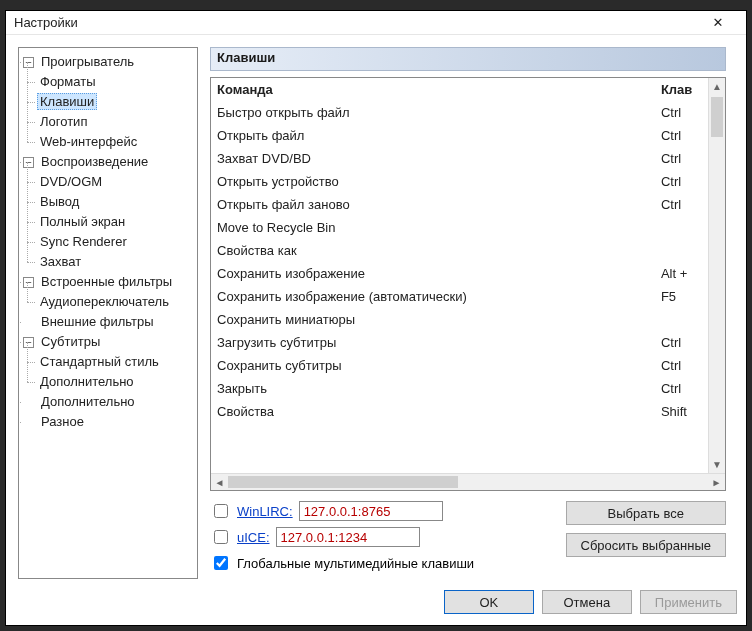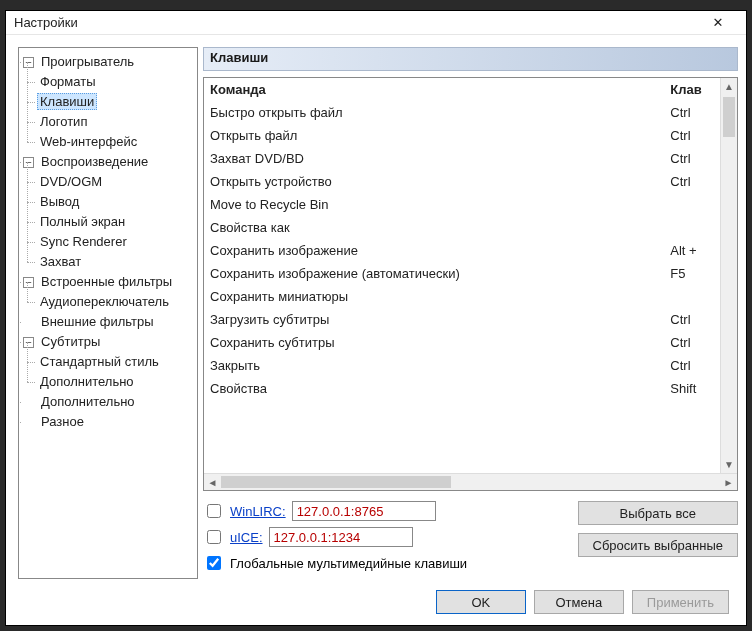--- a/index.html
+++ b/index.html
@@ -1,21 +1,21 @@
 <!DOCTYPE html>
 <html><head>
 <meta charset="utf-8">
 <style>
   * { box-sizing: border-box; font-family: "Segoe UI", Tahoma, sans-serif; font-size: 13px; }
   body { margin: 0; background: #2a2a2a; width: 752px; height: 631px; overflow: hidden; padding: 10px 5px 5px; }
   .dialog { width: 742px; height: 616px; background: #fff; border: 1px solid #000; display: flex; flex-direction: column; position: relative; }
   .titlebar { height: 24px; display: flex; align-items: center; padding: 11px 8px; border-bottom: 1px solid #e6e6e6; }
   .titlebar .title { flex: 1; color: #222; }
   .close-btn { width: 40px; height: 28px; display: flex; align-items: center; justify-content: center; color: #222; font-size: 15px; cursor: pointer; }
-  .body { flex: 1; display: flex; padding: 12px 8px 0 12px; gap: 5px; min-height: 0; }
+  .body { flex: 1; display: flex; padding: 12px 20px 0 12px; gap: 12px; min-height: 0; }
   .tree-pane { width: 180px; border: 1px solid #888; background: #fff; overflow: auto; padding: 4px 2px; position: relative; }
   .tree ul { list-style: none; margin: 0; padding: 0 0 0 14px; }
   .tree > ul { padding-left: 2px; }
   .tree li { position: relative; white-space: nowrap; line-height: 20px; color: #222; }
   .tree li::before { content: ""; position: absolute; left: -10px; top: 10px; border-top: 1px dotted #aaa; width: 8px; }
   .tree ul ul li::after { content: ""; position: absolute; left: -10px; top: -10px; border-left: 1px dotted #aaa; height: 20px; }
   .toggler { display: inline-block; width: 11px; height: 11px; border: 1px solid #888; text-align: center; line-height: 9px; font-size: 11px; margin-right: 4px; color: #444; background: #fff; vertical-align: middle; }
   .node-label { padding: 1px 3px; cursor: default; }
   .node-label.selected { background: #cde6ff; border: 1px dotted #5a9de0; padding: 0 2px; }
 
@@ -40,21 +40,21 @@
   .options-row { display: flex; gap: 8px; margin-top: 10px; }
   .opts-left { flex: 1; }
   .opt-line { display: flex; align-items: center; gap: 6px; margin-bottom: 6px; }
   .opt-line input[type=checkbox] { width: 14px; height: 14px; }
   .link { color: #0a40c8; text-decoration: underline; cursor: pointer; }
   .ipbox { border: 1px solid #888; padding: 1px 4px; width: 144px; color: #b70000; background: #fff; height: 20px; }
   .btn-col { display: flex; flex-direction: column; gap: 8px; }
   button.win { background: #e1e1e1; border: 1px solid #a8a8a8; padding: 3px 14px; color: #222; cursor: pointer; min-width: 90px; height: 24px; }
   button.win.primary { border: 1.5px solid #0a64c8; }
   button.win:disabled { color: #9a9a9a; }
-  .footer { height: 46px; display: flex; justify-content: flex-end; align-items: center; padding: 0 17px; gap: 8px; }
+  .footer { height: 46px; display: flex; justify-content: flex-end; align-items: center; padding: 0 9px; gap: 8px; }
 </style>
 </head>
 <body>
 
 <div class="dialog">
   <div class="titlebar">
     <span class="title">Настройки</span>
     <div class="close-btn">
         <span>✕</span>
       </div>
@@ -118,20 +118,24 @@
                 </tr>
                 <tr>
                   <td>Захват DVD/BD</td>
                   <td>Ctrl</td>
                 </tr>
                 <tr>
                   <td>Открыть устройство</td>
                   <td>Ctrl</td>
                 </tr>
                 <tr>
+                  <td>Открыть файл заново</td>
+                  <td>Ctrl</td>
+                </tr>
+                <tr>
                   <td>Move to Recycle Bin</td>
                   <td></td>
                 </tr>
                 <tr>
                   <td>Свойства как</td>
                   <td></td>
                 </tr>
                 <tr>
                   <td>Сохранить изображение</td>
                   <td>Alt +</td>

